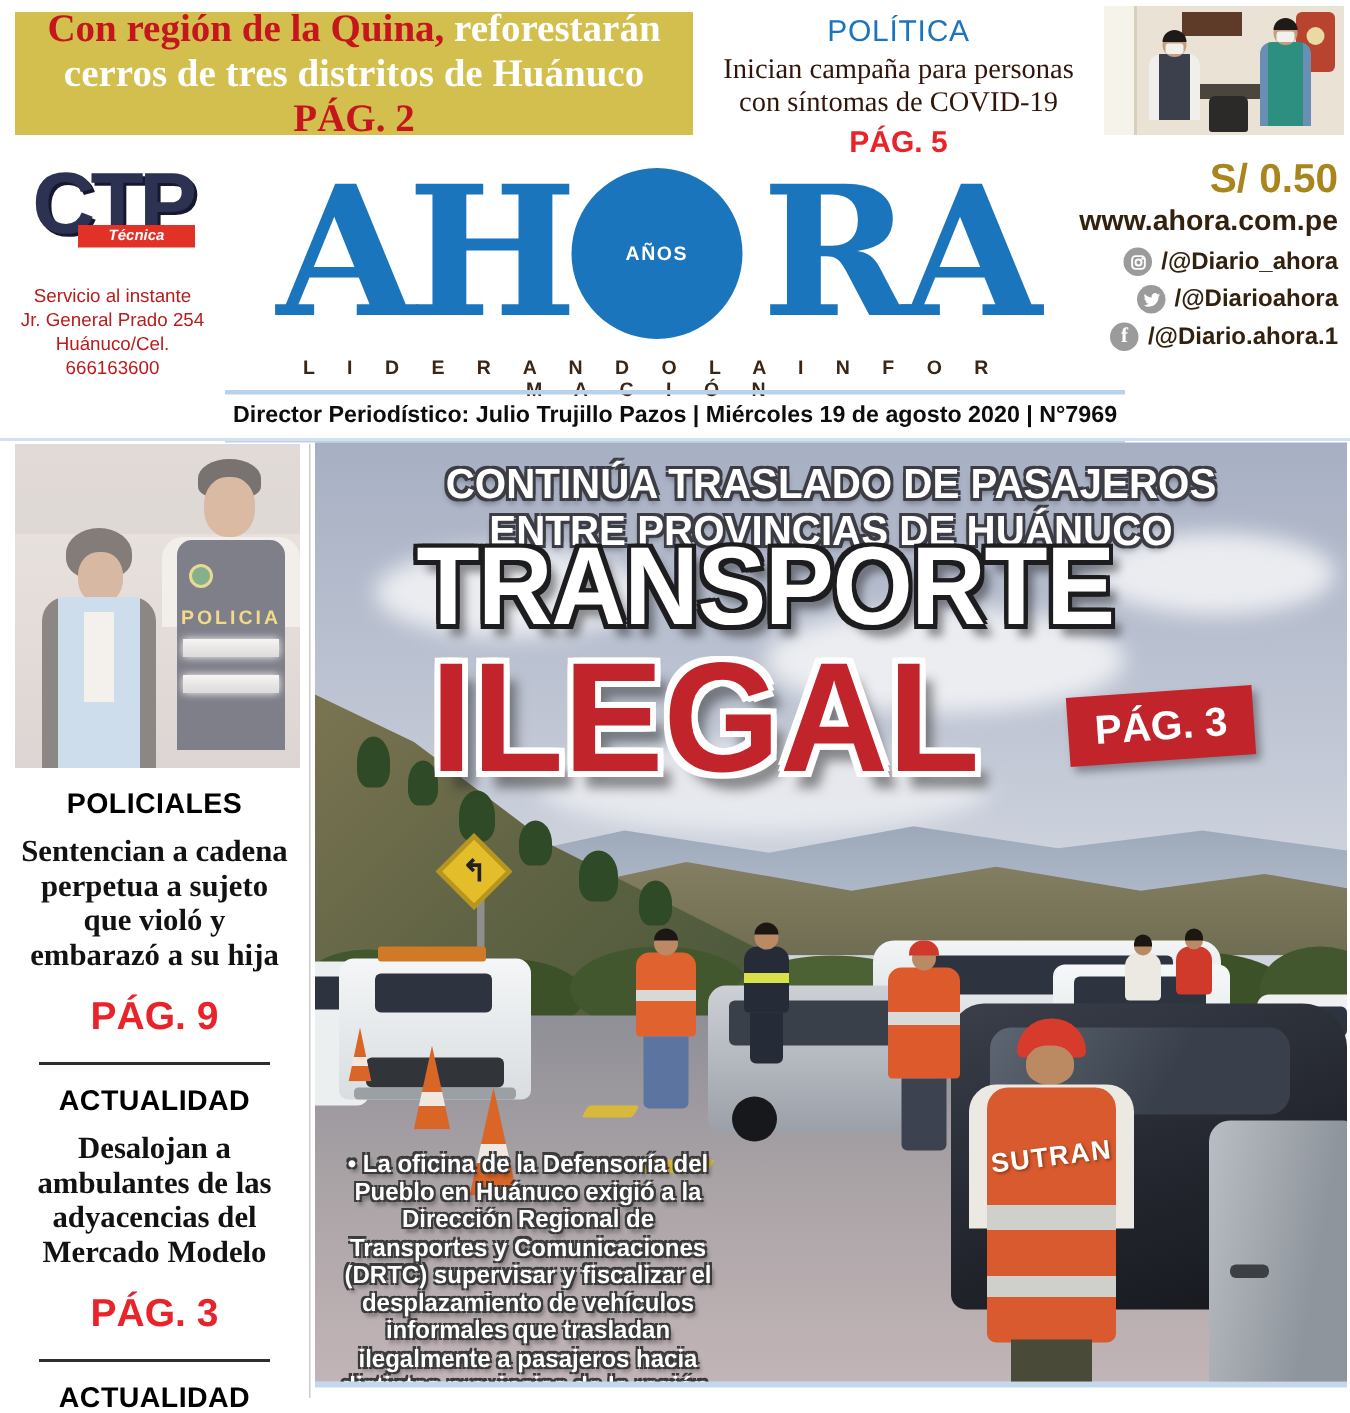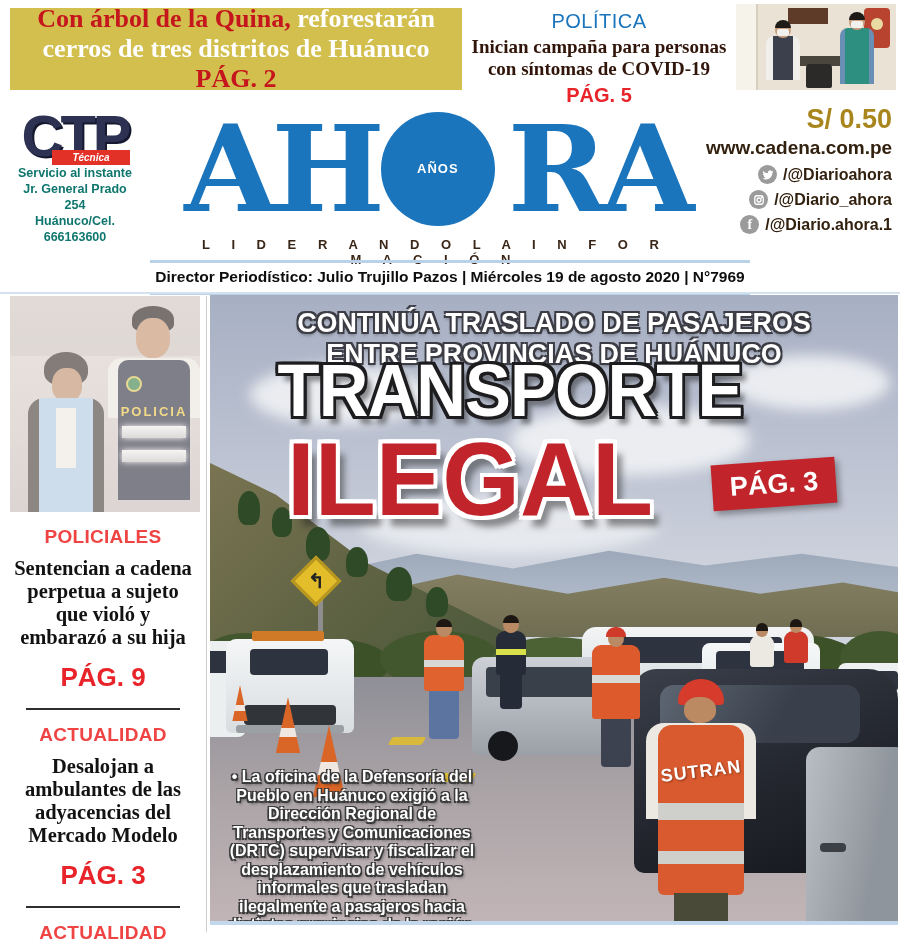--- a/index.html
+++ b/index.html
@@ -8,21 +8,21 @@
           font-family:"Liberation Sans", sans-serif; }
 
   
   .banner-yellow { position:absolute; left:10px; top:8px; width:452px; height:82px;
     background:#d2bf4e; display:flex; flex-direction:column; justify-content:center; text-align:center; }
   .banner-line { font-family:"Liberation Serif", serif; font-weight:700; font-size:26px; line-height:30px; color:#fff; }
   .txt-red { color:#c4161c; }
 
   .politica-teaser { position:absolute; left:468px; top:10px; width:262px; text-align:center; }
   .teaser-cat { color:#1b75bc; font-size:20px; font-weight:400; letter-spacing:.5px; }
-  .teaser-head { font-family:"Liberation Serif", serif; font-weight:700; font-size:19px; line-height:22px; color:#31150a; margin-top:3px; }
+  .teaser-head { font-family:"Liberation Serif", serif; font-weight:400; font-size:19px; line-height:22px; color:#31150a; margin-top:3px; }
   .teaser-page { color:#e8232a; font-size:20px; font-weight:700; margin-top:4px; }
 
   
   .photo-office { position:absolute; left:736px; top:4px; width:160px; height:86px; background:#e9e2d5; overflow:hidden; }
   .office-door { position:absolute; left:0; top:0; width:22px; height:86px; background:#f6f3ea; border-right:2px solid #d8d0bf; }
   .office-frame { position:absolute; background:#5d3b28; }
   .office-emblem { position:absolute; right:6px; top:4px; width:26px; height:40px; background:#b8442f; border-radius:4px; }
   .office-emblem::after { content:""; position:absolute; left:7px; top:10px; width:12px; height:12px; border-radius:50%; background:#e9d9a2; }
   .office-desk { position:absolute; left:58px; top:52px; width:60px; height:10px; background:#4a463e; }
   .office-chair { position:absolute; left:70px; top:60px; width:26px; height:24px; background:#2c2a28; border-radius:4px 4px 2px 2px; }
@@ -33,21 +33,21 @@
   .fig .body { width:34px; height:44px; border-radius:8px 8px 0 0; margin-top:-2px; }
   .body-darkvest { background:linear-gradient(90deg,#f0efec 0 20%,#3c404c 20% 80%,#f0efec 80%); }
   .body-tealvest { background:linear-gradient(90deg,#6a8fb5 0 15%,#2c8f80 15% 85%,#6a8fb5 85%); }
 
   
   .ctp { position:absolute; left:12px; top:110px; width:126px; text-align:center; }
   .ctp-name { font-size:58px; line-height:52px; font-weight:900; letter-spacing:-3px; color:#2d3252;
     text-shadow:2px 2px 0 #15182e; font-family:"Liberation Sans", sans-serif; }
   .ctp-bar { position:relative; margin:-12px 0 0 40px; width:78px; height:15px; background:#e23127;
     color:#fff; font-size:10px; font-style:italic; font-weight:700; line-height:15px; }
-  .ctp-lines { margin-top:0; font-size:12.5px; font-weight:700; color:#0f766e; line-height:16px; }
+  .ctp-lines { margin-top:24px; font-size:12.5px; font-weight:400; color:#b91c1c; line-height:16px; }
 
   .logo { position:absolute; left:148px; top:98px; width:566px; height:142px;
     display:flex; align-items:center; justify-content:center; }
   .logo-letters { font-family:"DejaVu Serif", serif; font-weight:900; font-size:120px; line-height:120px;
     color:#1b75bc; letter-spacing:-6px;margin-left:11px; }
   .logo-circle { width:114px; height:114px; border-radius:50%; background:#1b75bc; color:#fff;
     display:flex; flex-direction:column; align-items:center; justify-content:center; margin:0 2px; flex:0 0 auto; }
   .logo-circle .num { font-family:"DejaVu Serif", serif; font-style:italic; font-weight:700; font-size:60px; line-height:52px; }
   .logo-circle .yrs { font-size:13px; font-weight:700; letter-spacing:1px; margin-top:-2px; }
   .tagline { position:absolute; left:190px; top:237px; width:490px; text-align:center;
@@ -86,21 +86,21 @@
   .officer .o-hair { position:absolute; left:26px; top:0; width:42px; height:26px; border-radius:50% 50% 30% 30%; background:#17120f; }
   .officer .o-face { position:absolute; left:30px; top:12px; width:34px; height:40px; border-radius:45%; background:#c08c67; }
   .officer .o-tee { position:absolute; left:2px; top:52px; width:92px; height:60px; border-radius:14px 14px 0 0; background:#e8e6e0; }
   .officer .o-vest { position:absolute; left:12px; top:54px; width:72px; height:140px; border-radius:10px 10px 0 0; background:#23263a; }
   .o-vest-label { position:absolute; left:0; top:44px; width:72px; text-align:center; color:#e8c537;
     font-size:13px; font-weight:700; letter-spacing:2px; }
   .o-stripe { position:absolute; left:4px; width:64px; height:12px; background:linear-gradient(180deg,#f2f2f0,#c2c2c4); box-shadow:0 0 6px #fff; }
   .o-badge { position:absolute; left:8px; top:16px; width:16px; height:16px; border-radius:50%; background:#2e7a3e; border:2px solid #d6c14a; }
   .pp-fade { position:absolute; inset:0; background:rgba(255,250,247,.42); }
 
-  .side-cat { color:#ef4444; font-size:19px; font-weight:700; margin-top:14px; letter-spacing:.3px; }
+  .side-cat { color:#000000; font-size:19px; font-weight:700; margin-top:14px; letter-spacing:.3px; }
   .side-head { font-family:"Liberation Serif", serif; font-weight:700; font-size:20.5px; line-height:23px;
     color:#121212; margin:9px 10px 0; }
   .side-page { color:#e8232a; font-size:26px; font-weight:700; margin-top:13px; }
   .side-divider { border:none; border-top:2px solid #2e2e2e; margin:15px 26px 0; }
 
   
   .hero { position:absolute; left:210px; top:295px; width:688px; height:630px; overflow:hidden;
     border-bottom:4px solid #c3d8ec; background:linear-gradient(180deg,#a7afc3 0%,#c3c9d6 34%,#cfd4de 46%); }
   .cloud { position:absolute; background:#f4f5f7; border-radius:50%; filter:blur(7px); opacity:.85; }
   .ridge-far { position:absolute; left:0; top:238px; width:688px; height:74px;
@@ -183,21 +183,21 @@
     font-size:16.5px; line-height:18.5px; font-weight:700; transform:scaleX(.97);
     text-shadow:-1.5px -1.5px 0 #3a3a3a,1.5px -1.5px 0 #3a3a3a,-1.5px 1.5px 0 #3a3a3a,1.5px 1.5px 0 #3a3a3a,2px 3px 3px rgba(0,0,0,.45); }
 </style>
 </head>
 <body>
 
 <div class="page">
 
   <div class="banner-yellow">
     <div class="banner-line">
-      <span class="txt-red">Con árbol de la Quina,</span><span> reforestarán</span>
+      <span class="txt-red">Con región de la Quina,</span><span> reforestarán</span>
     </div>
     <div class="banner-line">
       <span>cerros de tres distritos de Huánuco</span><span class="txt-red"> PÁG. 2</span>
     </div>
   </div>
 
   <div class="politica-teaser">
     <div class="teaser-cat">POLÍTICA</div>
     <div class="teaser-head">Inician campaña para personas con síntomas de COVID-19</div>
     <div class="teaser-page txt-red">PÁG. 5</div>
@@ -239,38 +239,38 @@
     <span class="logo-letters">AH</span>
     <span class="logo-circle">
       <span class="yrs">AÑOS</span>
     </span>
     <span class="logo-letters">RA</span>
   </div>
   <div class="tagline">L I D E R A N D O   L A   I N F O R M A C I Ó N</div>
 
   <div class="price-block">
     <div class="price">S/ 0.50</div>
-    <div class="website">www.cadena.com.pe</div>
-    <div class="social-row">
-      <span class="social-badge">
-        <svg width="12" height="12" viewBox="0 0 24 24">
-            <path d="M23 5.1c-.8.4-1.7.7-2.6.8a4.5 4.5 0 0 0 2-2.5c-.9.5-1.9.9-2.9 1.1a4.5 4.5 0 0 0-7.8 4.1A12.8 12.8 0 0 1 2.4 3.9a4.5 4.5 0 0 0 1.4 6 4.4 4.4 0 0 1-2-.6v.1c0 2.2 1.5 4 3.6 4.4-.7.2-1.4.2-2 .1a4.5 4.5 0 0 0 4.2 3.1A9 9 0 0 1 1 18.9a12.7 12.7 0 0 0 6.9 2c8.3 0 12.8-6.8 12.8-12.8v-.6c.9-.6 1.6-1.4 2.3-2.4z" fill="#fff"></path>
-          </svg>
-      </span>
-      <span>/@Diarioahora</span>
-    </div>
+    <div class="website">www.ahora.com.pe</div>
     <div class="social-row">
       <span class="social-badge">
         <svg width="12" height="12" viewBox="0 0 24 24">
             <rect x="3.5" y="3.5" width="17" height="17" rx="4.5" fill="none" stroke="#fff" stroke-width="2.6"></rect>
             <circle cx="12" cy="12" r="4" fill="none" stroke="#fff" stroke-width="2.6"></circle>
             <circle cx="17.4" cy="6.6" r="1.7" fill="#fff"></circle>
           </svg>
       </span>
       <span>/@Diario_ahora</span>
+    </div>
+    <div class="social-row">
+      <span class="social-badge">
+        <svg width="12" height="12" viewBox="0 0 24 24">
+            <path d="M23 5.1c-.8.4-1.7.7-2.6.8a4.5 4.5 0 0 0 2-2.5c-.9.5-1.9.9-2.9 1.1a4.5 4.5 0 0 0-7.8 4.1A12.8 12.8 0 0 1 2.4 3.9a4.5 4.5 0 0 0 1.4 6 4.4 4.4 0 0 1-2-.6v.1c0 2.2 1.5 4 3.6 4.4-.7.2-1.4.2-2 .1a4.5 4.5 0 0 0 4.2 3.1A9 9 0 0 1 1 18.9a12.7 12.7 0 0 0 6.9 2c8.3 0 12.8-6.8 12.8-12.8v-.6c.9-.6 1.6-1.4 2.3-2.4z" fill="#fff"></path>
+          </svg>
+      </span>
+      <span>/@Diarioahora</span>
     </div>
     <div class="social-row">
       <span class="social-badge">
           <span class="fb-glyph">f</span>
         </span>
       <span>/@Diario.ahora.1</span>
     </div>
   </div>
 
   <div class="director">Director Periodístico: Julio Trujillo Pazos | Miércoles 19 de agosto 2020 | N°7969</div>

